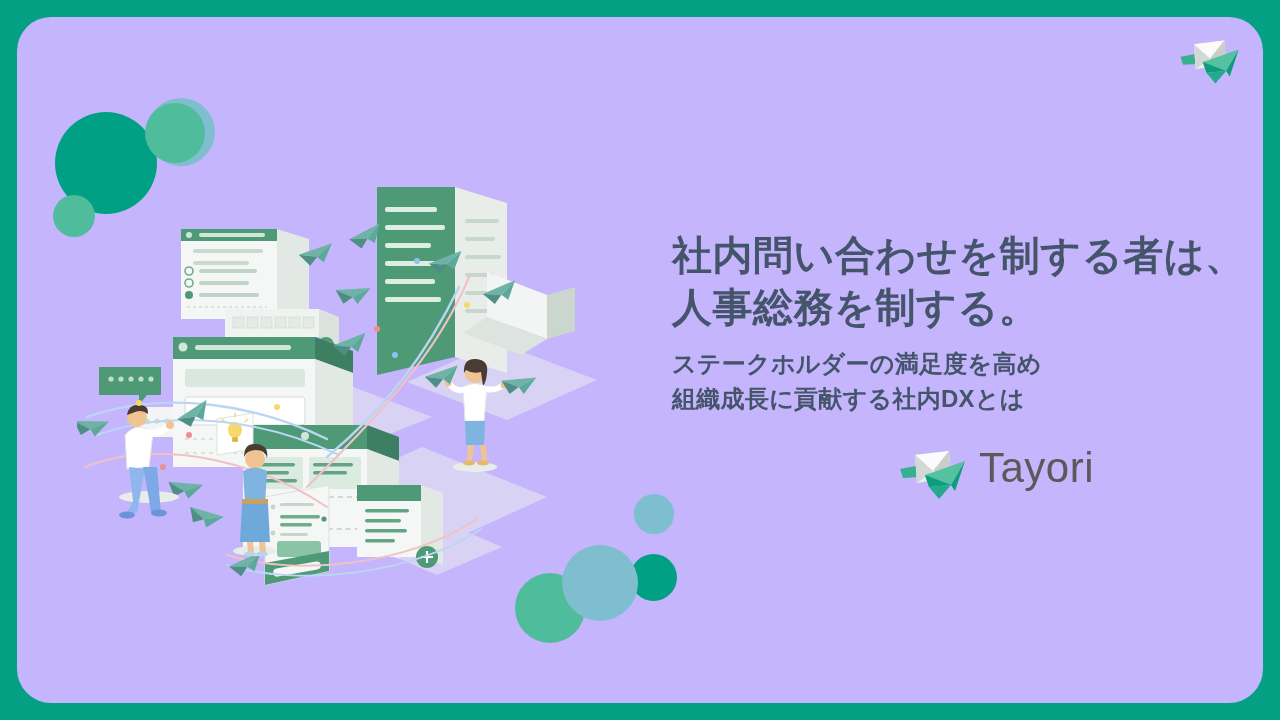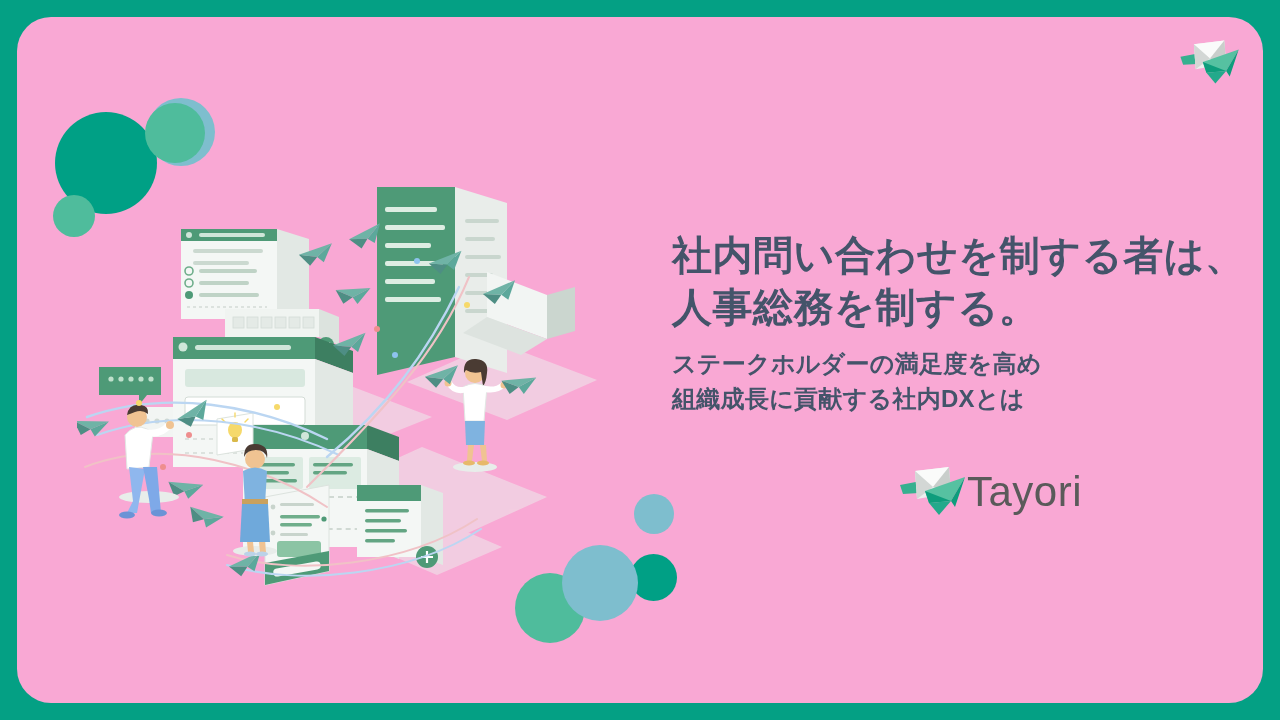--- a/index.html
+++ b/index.html
@@ -19,21 +19,21 @@
     background: #04A084;
   }
 
   
   .canvas {
     position: absolute;
     left: 17px;
     top: 17px;
     width: 1246px;
     height: 686px;
-    background: #f9a8d4;
+    background: #c4b5fd;
     border-radius: 34px;
     overflow: hidden;
   }
 
   
   .circle {
     position: absolute;
     border-radius: 50%;
   }
   .c-teal-dark   { background: #00A085; }
@@ -85,24 +85,24 @@
     font-weight: 700;
     line-height: 1.45;
     letter-spacing: 0.3px;
     white-space: pre-line;
   }
 
   
   .brand {
     position: absolute;
     left: 882px;
-    top: 446px;
+    top: 430px;
     display: flex;
-    align-items: center;
-    gap: 0;
+    align-items: flex-start;
+    gap: 12px;
   }
   .brand-mark { width: 68px; height: 58px; display: block; }
   .brand-word {
     color: #5A5A5A;
     font-size: 42px;
     font-weight: 400;
     letter-spacing: 0.5px;
     line-height: 1;
   }
 

